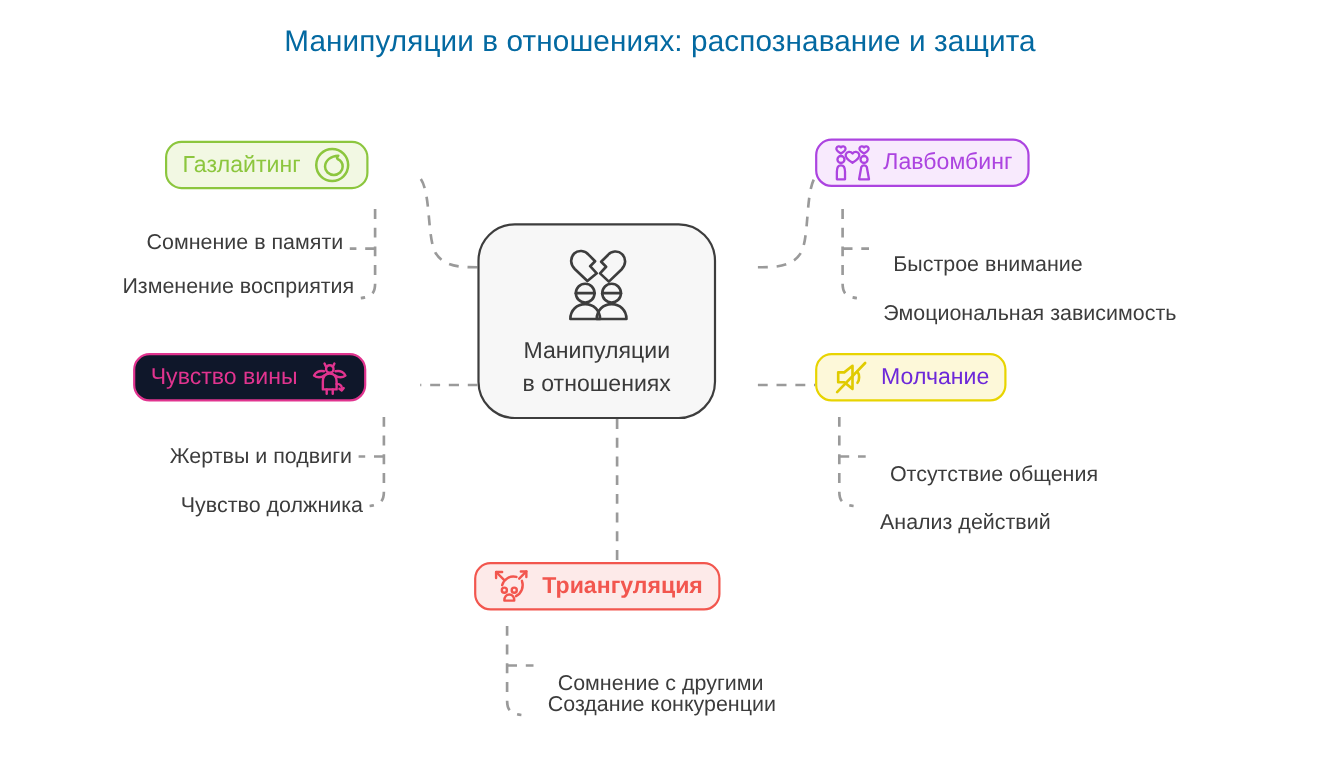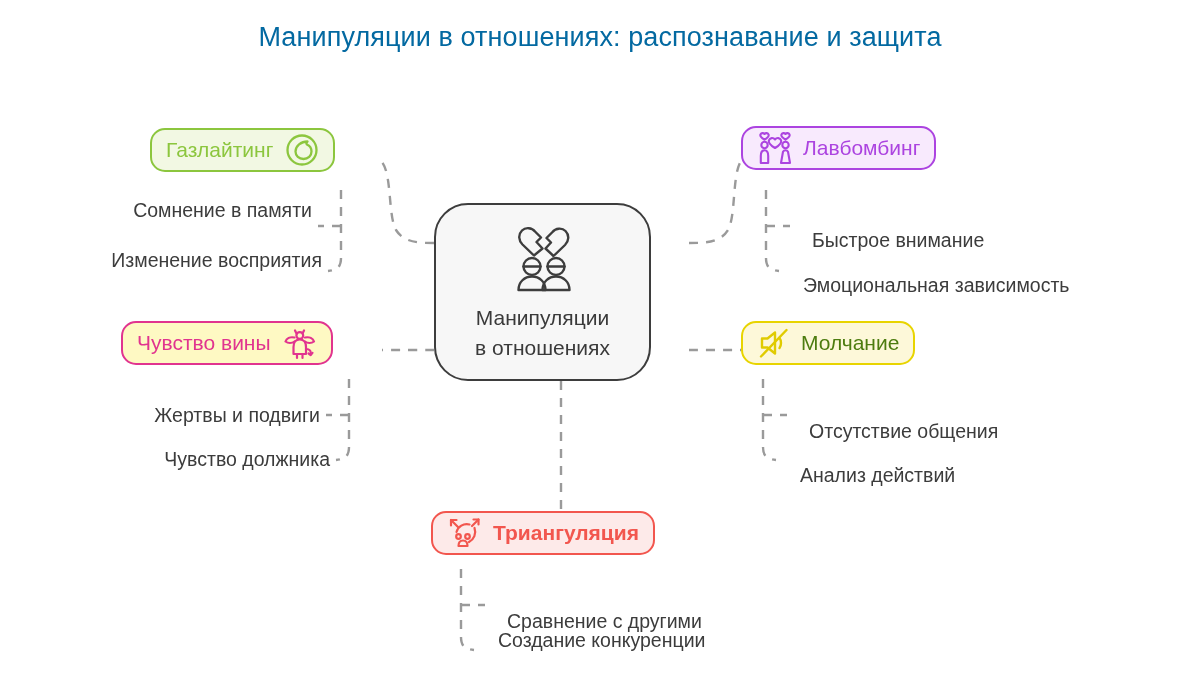--- a/index.html
+++ b/index.html
@@ -165,24 +165,24 @@
 
   <div class="node icon-right" style="left:150px; top:128px; background:#f2f8e3; border-color:#8cc63e;">
     <span class="node-label" style="color:#8cc63e;">Газлайтинг</span>
     <span class="node-icon">
       <svg width="34" height="34" viewBox="0 0 34 34" fill="none" stroke="#8cc63e" stroke-width="2.3" stroke-linecap="round" stroke-linejoin="round">
         <circle cx="17" cy="17" r="14.5"></circle>
         <path d="M22.5 8.5 C 16 8.5 10.5 13 10.5 18.5 C 10.5 22.8 14 26 18.5 26 C 23 26 26.5 22.8 26.5 18.5 C 26.5 15.2 24.6 12.6 21.8 11.5 C 21.2 10.4 21.6 9.2 22.5 8.5 Z"></path>
       </svg>
     </span>
   </div>
-  <div class="sub left" style="right:888px; top:198px;">Сомнение в памяти</div>
+  <div class="sub left" style="right:888px; top:208px;">Сомнение в памяти</div>
   <div class="sub left" style="right:878px; top:248px;">Изменение восприятия</div>
 
-  <div class="node icon-right" style="left:121px; top:321px; background:#fef9c3; border-color:#e1348f;">
+  <div class="node icon-right" style="left:121px; top:321px; background:#0f172a; border-color:#e1348f;">
     <span class="node-label" style="color:#e1348f;">Чувство вины</span>
     <span class="node-icon">
       <svg width="34" height="36" viewBox="0 0 34 36" fill="none" stroke="#e1348f" stroke-width="2.2" stroke-linecap="round" stroke-linejoin="round">
 
         <path d="M12 5.5 L13.5 8.5"></path>
         <path d="M21 5.5 L19.5 8.5"></path>
 
         <circle cx="16.8" cy="10.5" r="3.4"></circle>
 
         <path d="M11.5 12.5 C 7 11.5 3.5 13.5 2.5 16.5 C 5 18.5 9 18.5 11.5 16.5"></path>
@@ -224,21 +224,21 @@
   <div class="sub right" style="left:803px; top:257px;">Эмоциональная зависимость</div>
 
   <div class="node icon-left" style="left:741px; top:321px; background:#fdf8d9; border-color:#e8d400;">
     <span class="node-icon">
       <svg width="34" height="34" viewBox="0 0 34 34" fill="none" stroke="#e0cb00" stroke-width="2.4" stroke-linecap="round" stroke-linejoin="round">
         <path d="M5 12.5 L5 21.5 L10.5 21.5 L18 27.5 L18 6.5 L10.5 12.5 Z"></path>
         <path d="M22.5 12 C 24.5 14.5 24.5 19.5 22.5 22"></path>
         <path d="M4 30.5 L29.5 4"></path>
       </svg>
     </span>
-    <span class="node-label" style="color:#4d7c0f;">Молчание</span>
+    <span class="node-label" style="color:#6d28d9;">Молчание</span>
   </div>
   <div class="sub right" style="left:800px; top:447px;">Анализ действий</div>
   <div class="sub right" style="left:809px; top:403px;">Отсутствие общения</div>
 
   <div class="node icon-left" style="left:431px; top:511px; background:#fdeae9; border-color:#f2564e;">
     <span class="node-icon">
       <svg width="36" height="36" viewBox="0 0 36 36" fill="none" stroke="#f2564e" stroke-width="2.2" stroke-linecap="round" stroke-linejoin="round">
 
         <path d="M11 12 L4 5"></path>
         <path d="M4 10.5 L4 5 L9.5 5"></path>
@@ -249,16 +249,16 @@
         <path d="M9.5 17 C 11 11.5 16.5 8 22.5 9.5"></path>
         <path d="M27.5 13 C 29.5 18.5 27 24.5 22 27"></path>
 
         <circle cx="11.5" cy="21.5" r="2.3"></circle>
         <circle cx="20.5" cy="21.5" r="2.3"></circle>
         <path d="M11.5 31 C 11.5 27.5 13.5 25.5 16 25.5 C 18.5 25.5 20.5 27.5 20.5 31 Z"></path>
       </svg>
     </span>
     <span class="node-label" style="color:#f2564e;font-weight:bold;">Триангуляция</span>
   </div>
-  <div class="sub right" style="left:507px; top:593px;">Сравнение с другими</div>
+  <div class="sub right" style="left:507px; top:593px;">Сомнение с другими</div>
   <div class="sub right" style="left:498px; top:612px;">Создание конкуренции</div>
 
 </div>
 
 </body></html>

